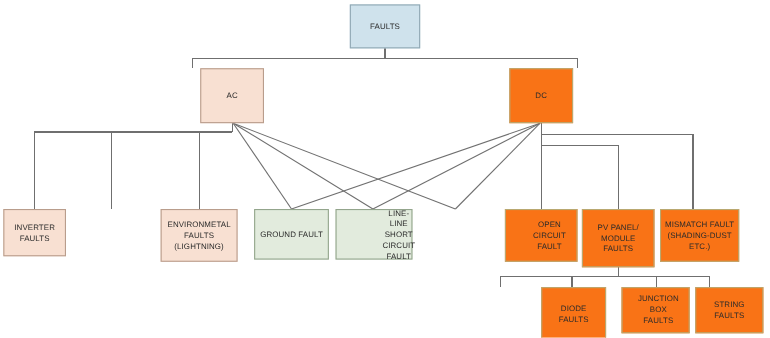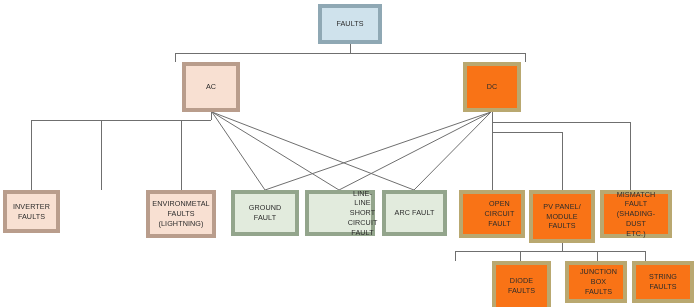--- a/index.html
+++ b/index.html
@@ -23,21 +23,21 @@
     height: 307px;
     pointer-events: none;
   }
   .node {
     position: absolute;
     box-sizing: border-box;
     display: flex;
     align-items: center;
     justify-content: center;
     text-align: center;
-    border: 4px solid #b91c1c;
+    border: 1px solid #b91c1c;
     font-size: 7.2px;
     line-height: 1.35;
     letter-spacing: 0.1px;
     color: #2b2b2b;
     padding: 2px 3px;
     z-index: 2;
   }
   .node .label {
     display: block;
     white-space: pre-line;
@@ -101,23 +101,20 @@
 (LIGHTNING)</span>
   </div>
 
   <div class="node fill-green" style="left:231px; top:190px; width:68px; height:46px;">
     <span class="label">GROUND FAULT</span>
   </div>
   <div class="node fill-green" style="left:305px; top:190px; width:70px; height:46px;padding-left:48px;">
     <span class="label">LINE-LINE SHORT
 CIRCUIT FAULT</span>
   </div>
-  <div class="node fill-green" style="left:382px; top:190px; width:65px; height:46px;">
-    <span class="label">ARC FAULT</span>
-  </div>
 
   <div class="node fill-yellow" style="left:459px; top:190px; width:66px; height:48px;padding-left:18px;">
     <span class="label">OPEN CIRCUIT
 FAULT</span>
   </div>
   <div class="node fill-yellow" style="left:529px; top:190px; width:66px; height:53px;">
     <span class="label">PV PANEL/
 MODULE FAULTS</span>
   </div>
   <div class="node fill-yellow" style="left:600px; top:190px; width:72px; height:48px;align-items:center;">

